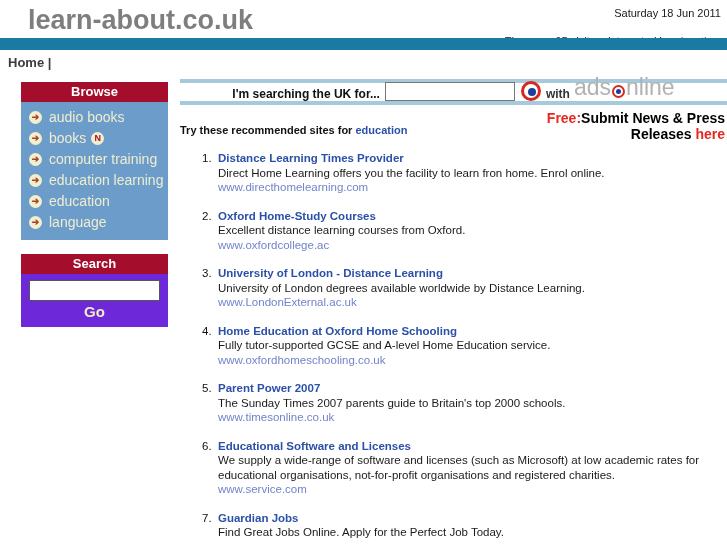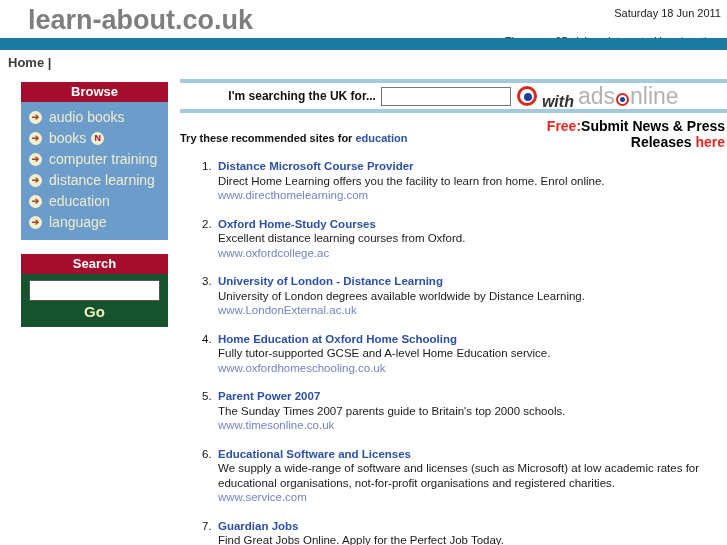--- a/index.html
+++ b/index.html
@@ -22,36 +22,36 @@
   .browse-body { background:#6C9CCA; padding:5px 0 7px; }
   .side-item { display:flex; align-items:center; padding:2px 0 3px 8px; color:#EFEDCF;
                font-size:14px; cursor:pointer; }
   .arrow-icon { width:13px; height:13px; background:#F2EFCE; border-radius:50%;
                 color:#A8402A; font-size:9px; line-height:13px; text-align:center;
                 font-weight:bold; flex:0 0 13px; margin-right:7px; }
   .new-badge { width:13px; height:13px; background:#F2EFCE; border-radius:50%;
                color:#A50D2D; font-size:9px; font-weight:bold; line-height:13px;
                text-align:center; margin-left:5px; }
   .search-box { margin-top:14px; }
-  .search-body { background:#14532d; padding:6px 8px 3px; text-align:center; }
+  .search-body { background:#6d28d9; padding:6px 8px 3px; text-align:center; }
   .search-body input { width:100%; height:21px; border:1px solid #555; background:#fff; }
   .go-button { color:#EFEFC0; font-weight:bold; font-size:15px; padding:2px 0 4px; cursor:pointer; }
 
   
   .main { position:absolute; left:180px; top:79px; width:547px; }
   .search-strip { border-top:4px solid #A6C9DB; border-bottom:4px solid #A6C9DB;
-                  background:#fff; height:34px; display:flex; align-items:center;
+                  background:#fff; height:26px; display:flex; align-items:flex-end;
                   justify-content:center; }
   .strip-label { font-size:12px; font-weight:bold; color:#111; margin-right:5px; }
   .strip-input { width:130px; height:19px; border:1px solid #777; margin-right:6px; }
   .bullseye { width:20px; height:20px; border-radius:50%; border:3px solid #D7281E;
               background:#fff; position:relative; flex:0 0 20px; cursor:pointer; }
   .bullseye::after { content:""; position:absolute; left:4px; top:4px; width:8px; height:8px;
                      background:#1B3F9E; border-radius:50%; }
-  .with-label { font-size:16px; font-weight:bold; color:#333; margin:12px 4px 0 5px;font-style:italic; }
+  .with-label { font-size:12px; font-weight:bold; color:#333; margin:12px 4px 0 5px; }
   .adsonline { font-size:23px; color:#B2B2B2; display:flex; align-items:center; cursor:pointer; }
   .bullseye-sm { width:13px; height:13px; border-radius:50%; border:2px solid #D7281E;
                  background:#fff; position:relative; display:inline-block; margin:7px 1px 0; }
   .bullseye-sm::after { content:""; position:absolute; left:2px; top:2px; width:5px; height:5px;
                         background:#1B3F9E; border-radius:50%; }
 
   .below-strip { display:flex; justify-content:space-between; margin-top:5px; }
   .try-text { font-size:11px; font-weight:bold; color:#111; margin-top:14px; }
   .try-text .lnk { color:#2B50A8; cursor:pointer; }
   .promo { text-align:right; font-size:14px; font-weight:bold; line-height:16px;
@@ -92,21 +92,21 @@
         <span>books</span>
         <span class="new-badge auto-hide">N</span>
       </div>
       <div class="side-item">
         <span class="arrow-icon">➔</span>
         <span>computer training</span>
 
       </div>
       <div class="side-item">
         <span class="arrow-icon">➔</span>
-        <span>distance learning</span>
+        <span>education learning</span>
 
       </div>
       <div class="side-item">
         <span class="arrow-icon">➔</span>
         <span>education</span>
 
       </div>
       <div class="side-item">
         <span class="arrow-icon">➔</span>
         <span>language</span>
@@ -141,21 +141,21 @@
     <div class="promo">
       <div><span class="red">Free:</span><span class="blue">Submit News &amp; Press</span></div>
       <div><span class="blue">Releases </span><span class="red">here</span></div>
     </div>
   </div>
 
   <div class="listings">
     <div class="listing">
       <span class="num">1.</span>
       <div>
-        <div class="l-title">Distance Microsoft Course Provider</div>
+        <div class="l-title">Distance Learning Times Provider</div>
         <div class="l-desc">Direct Home Learning offers you the facility to learn fron home. Enrol online.</div>
         <div class="l-url auto-hide">www.directhomelearning.com</div>
       </div>
     </div>
     <div class="listing">
       <span class="num">2.</span>
       <div>
         <div class="l-title">Oxford Home-Study Courses</div>
         <div class="l-desc">Excellent distance learning courses from Oxford.</div>
         <div class="l-url auto-hide">www.oxfordcollege.ac</div>

